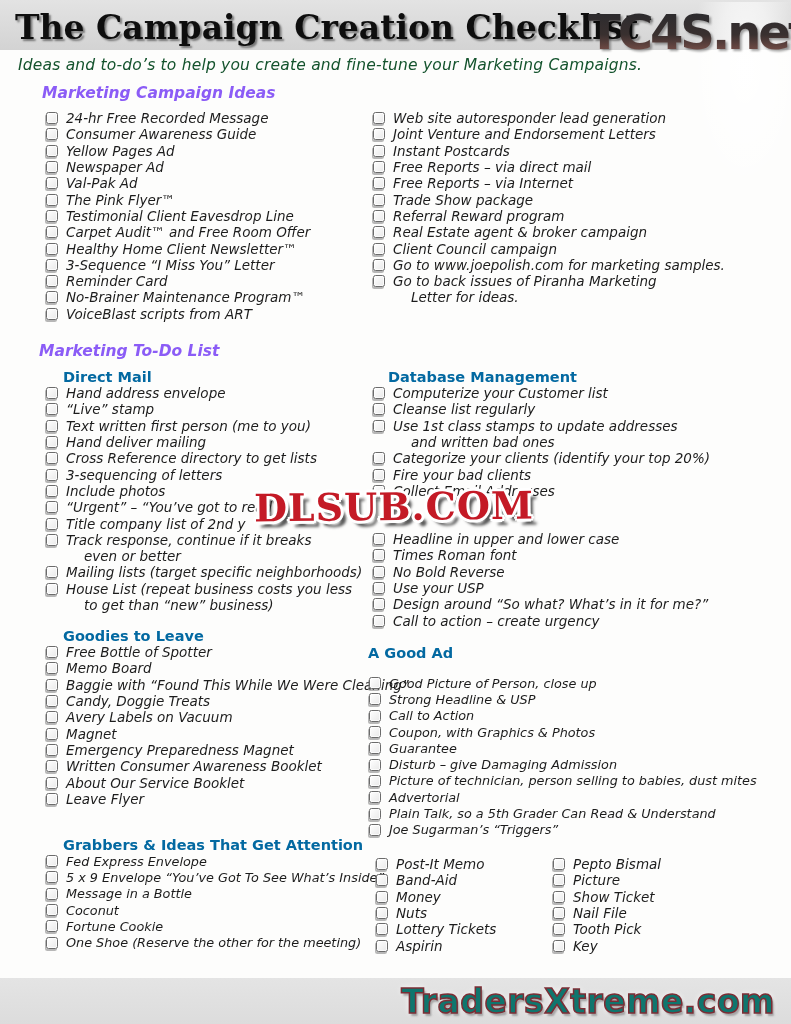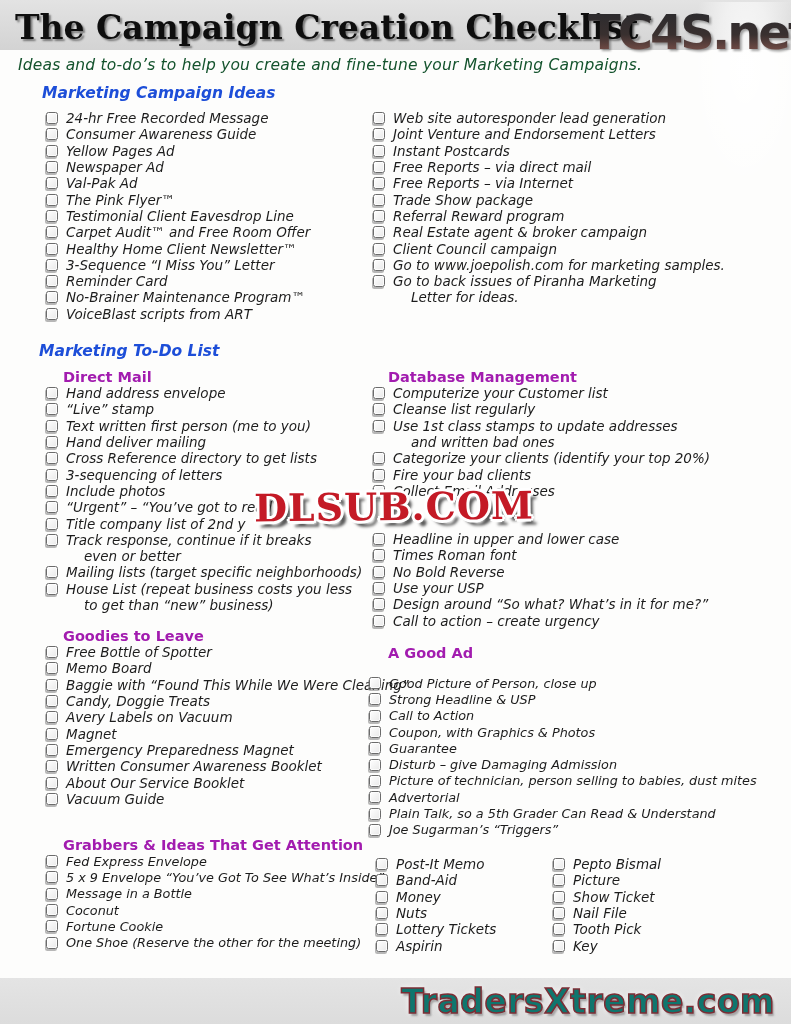--- a/index.html
+++ b/index.html
@@ -7,22 +7,22 @@
   body{position:relative;background:#fdfdfc;font-family:"DejaVu Sans",sans-serif;overflow:hidden}
   .topbar{position:absolute;top:0;left:0;right:0;height:50px;background:linear-gradient(#e3e3e3,#d3d3d3);}
   .page-title{position:absolute;top:8px;left:15px;font-family:"DejaVu Serif",serif;font-weight:bold;font-size:33px;color:#0e0e0e;text-shadow:2px 2px 2px rgba(0,0,0,.45);white-space:nowrap}
   .page-title .tm{font-size:13px;vertical-align:13px;margin-left:2px}
   .ghost{position:absolute;top:2px;left:690px;width:110px;height:190px;background:radial-gradient(ellipse at 50% 35%,rgba(255,255,255,.95) 0%,rgba(255,255,255,.55) 40%,rgba(255,255,255,0) 70%);pointer-events:none}
   .site-logo{position:absolute;top:4px;left:588px;font-weight:bold;font-size:48px;letter-spacing:-3px;white-space:nowrap;
     background:linear-gradient(180deg,#2c2b2e 15%,#39302f 55%,#8a574f 95%);
     -webkit-background-clip:text;background-clip:text;color:transparent;
     filter:drop-shadow(2px 2px 1px rgba(0,0,0,.35));}
   .subtitle{position:absolute;top:56px;left:18px;font-style:italic;font-size:15.5px;color:#14532d;letter-spacing:.2px}
-  .h1{position:absolute;font-weight:bold;font-style:italic;font-size:15.5px;color:#1d4ed8;white-space:nowrap}
-  .h2{position:absolute;font-weight:bold;font-size:14.5px;color:#a21caf;white-space:nowrap}
+  .h1{position:absolute;font-weight:bold;font-style:italic;font-size:15.5px;color:#8b5cf6;white-space:nowrap}
+  .h2{position:absolute;font-weight:bold;font-size:14.5px;color:#0369a1;white-space:nowrap}
   .list{position:absolute}
   .row{height:16.3px;display:flex;align-items:center;font-style:italic;font-size:13.5px;color:#1c1c1c;white-space:nowrap}
   .small .row{font-size:12.8px}
   .cb{flex:none;width:12px;height:12px;border:1px solid #6b6b6b;border-radius:2.5px;background:linear-gradient(135deg,#ffffff,#e9e9e9);box-shadow:-1px 2px 0 rgba(125,125,125,.55), inset 0 0 0 1px rgba(255,255,255,.75);margin-right:8px}
   .row.cont{padding-left:38px}
   .frag{position:absolute;font-weight:bold;font-size:14.5px;color:#a16207}
   .wm{position:absolute;left:254px;top:484px;z-index:9;font-family:"DejaVu Serif",serif;font-weight:bold;font-size:38px;letter-spacing:1px;color:#c41a26;transform:rotate(-.6deg);white-space:nowrap;
     text-shadow:-2px -2px 0 #fff,2px -2px 0 #fff,-2px 2px 0 #fff,2px 2px 0 #fff,-3px 0 0 #fff,3px 0 0 #fff,0 3px 0 #fff,0 -3px 0 #fff,5px 6px 3px rgba(45,45,45,.8);}
   .botbar{position:absolute;left:0;right:0;bottom:0;height:46px;background:linear-gradient(#e4e4e4,#dcdcdc)}
   .footer-logo{position:absolute;right:16px;bottom:3px;font-weight:bold;font-size:33px;letter-spacing:.5px;color:#0f766e;white-space:nowrap;
@@ -287,25 +287,25 @@
     <div class="row">
       <span class="cb"></span>
       <span>Written Consumer Awareness Booklet</span>
     </div>
     <div class="row">
       <span class="cb"></span>
       <span>About Our Service Booklet</span>
     </div>
     <div class="row">
       <span class="cb"></span>
-      <span>Vacuum Guide</span>
-    </div>
-  </div>
-
-<div class="h2" style="top:645px;left:388px">A Good Ad</div>
+      <span>Leave Flyer</span>
+    </div>
+  </div>
+
+<div class="h2" style="top:645px;left:368px">A Good Ad</div>
 <div class="list small" style="top:675px;left:369px">
     <div class="row">
       <span class="cb"></span>
       <span>Good Picture of Person, close up</span>
     </div>
     <div class="row">
       <span class="cb"></span>
       <span>Strong Headline &amp; USP</span>
     </div>
     <div class="row">

